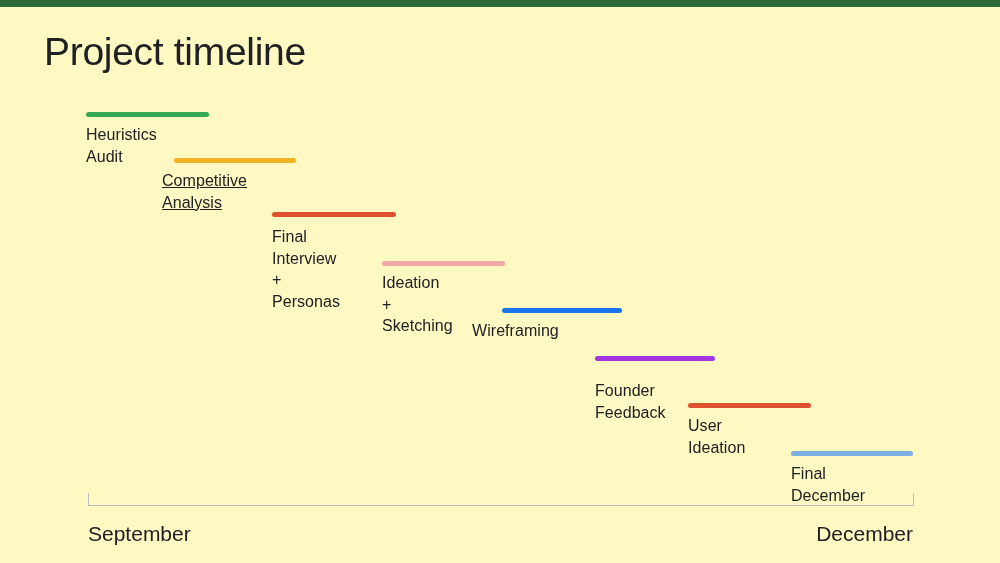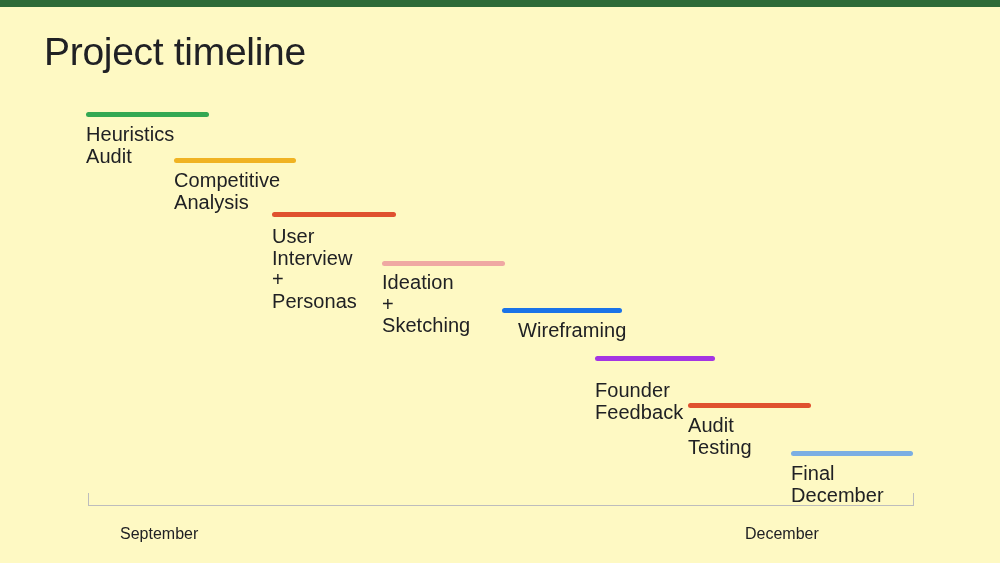--- a/index.html
+++ b/index.html
@@ -47,21 +47,21 @@
   .task-row {
     position: absolute;
   }
   .task-bar {
     position: absolute;
     height: 5px;
     border-radius: 3px;
   }
   .task-label {
     position: absolute;
-    font-size: 20px;
+    font-size: 16px;
     font-weight: 400;
     color: #202124;
     line-height: 21.5px;
     letter-spacing: 0.05px;
     white-space: pre-line;
   }
   #axis {
     position: absolute;
     left: 0;
     top: 0;
@@ -73,73 +73,72 @@
     height: 1px;
     background: #bdbdbd;
   }
   .axis-tick {
     position: absolute;
     width: 1px;
     background: #bdbdbd;
   }
   .axis-month-label {
     position: absolute;
-    font-size: 16px;
+    font-size: 21px;
     font-weight: 400;
     color: #202124;
     line-height: 21px;
     white-space: nowrap;
-    margin-left: 32px;
   }
   #axis-label-end {
-    text-align: left;
+    text-align: right;
   }
 </style>
 </head>
 <body>
 
 <div id="slide" style="background: #fef9c3; width: 1000px; height: 563px;">
 
   <div id="top-accent-bar" style="background: rgb(46, 107, 56);"></div>
 
   <div id="page-title" style="color: rgb(32, 33, 36);">Project timeline</div>
 
   <div id="timeline-chart">
 
   <div class="task-row">
         <div class="task-bar" style="left: 86px; top: 112px; width: 123px; background: rgb(52, 168, 83);"></div>
         <div class="task-label" style="left: 86px; top: 124px; color: rgb(32, 33, 36);">Heuristics Audit</div>
       </div>
       <div class="task-row">
         <div class="task-bar" style="left: 174px; top: 158px; width: 122px; background: rgb(240, 179, 35);"></div>
-        <div class="task-label" style="left: 174px; top: 170px; color: rgb(32, 33, 36);">Competitive
+        <div class="task-label" style="left: 162px; top: 170px; color: rgb(32, 33, 36); text-decoration: underline;">Competitive
 Analysis</div>
       </div>
       <div class="task-row">
         <div class="task-bar" style="left: 272px; top: 212px; width: 124px; background: rgb(224, 81, 47);"></div>
-        <div class="task-label" style="left: 272px; top: 226px; color: rgb(32, 33, 36);">User Interview +
+        <div class="task-label" style="left: 272px; top: 226px; color: rgb(32, 33, 36);">Final Interview +
 Personas</div>
       </div>
       <div class="task-row">
         <div class="task-bar" style="left: 382px; top: 261px; width: 123px; background: rgb(239, 168, 163);"></div>
         <div class="task-label" style="left: 382px; top: 272px; color: rgb(32, 33, 36);">Ideation +
 Sketching</div>
       </div>
       <div class="task-row">
         <div class="task-bar" style="left: 502px; top: 308px; width: 120px; background: rgb(26, 115, 232);"></div>
-        <div class="task-label" style="left: 518px; top: 320px; color: rgb(32, 33, 36);">Wireframing</div>
+        <div class="task-label" style="left: 472px; top: 320px; color: rgb(32, 33, 36);">Wireframing</div>
       </div>
       <div class="task-row">
         <div class="task-bar" style="left: 595px; top: 356px; width: 120px; background: rgb(164, 53, 227);"></div>
         <div class="task-label" style="left: 595px; top: 380px; color: rgb(32, 33, 36);">Founder
 Feedback</div>
       </div>
       <div class="task-row">
         <div class="task-bar" style="left: 688px; top: 403px; width: 123px; background: rgb(224, 81, 47);"></div>
-        <div class="task-label" style="left: 688px; top: 415px; color: rgb(32, 33, 36);">Audit Testing</div>
+        <div class="task-label" style="left: 688px; top: 415px; color: rgb(32, 33, 36);">User Ideation</div>
       </div>
       <div class="task-row">
         <div class="task-bar" style="left: 791px; top: 451px; width: 122px; background: rgb(123, 174, 227);"></div>
         <div class="task-label" style="left: 791px; top: 463px; color: rgb(32, 33, 36);">Final December</div>
       </div>
     </div>
 
   <div id="axis">
     <div id="axis-line" style="left: 88px; top: 505px; width: 825px; background: rgb(189, 189, 189);"></div>
     <div class="axis-tick" id="axis-tick-start" style="left: 88px; top: 493px; height: 13px; background: rgb(189, 189, 189);"></div>

